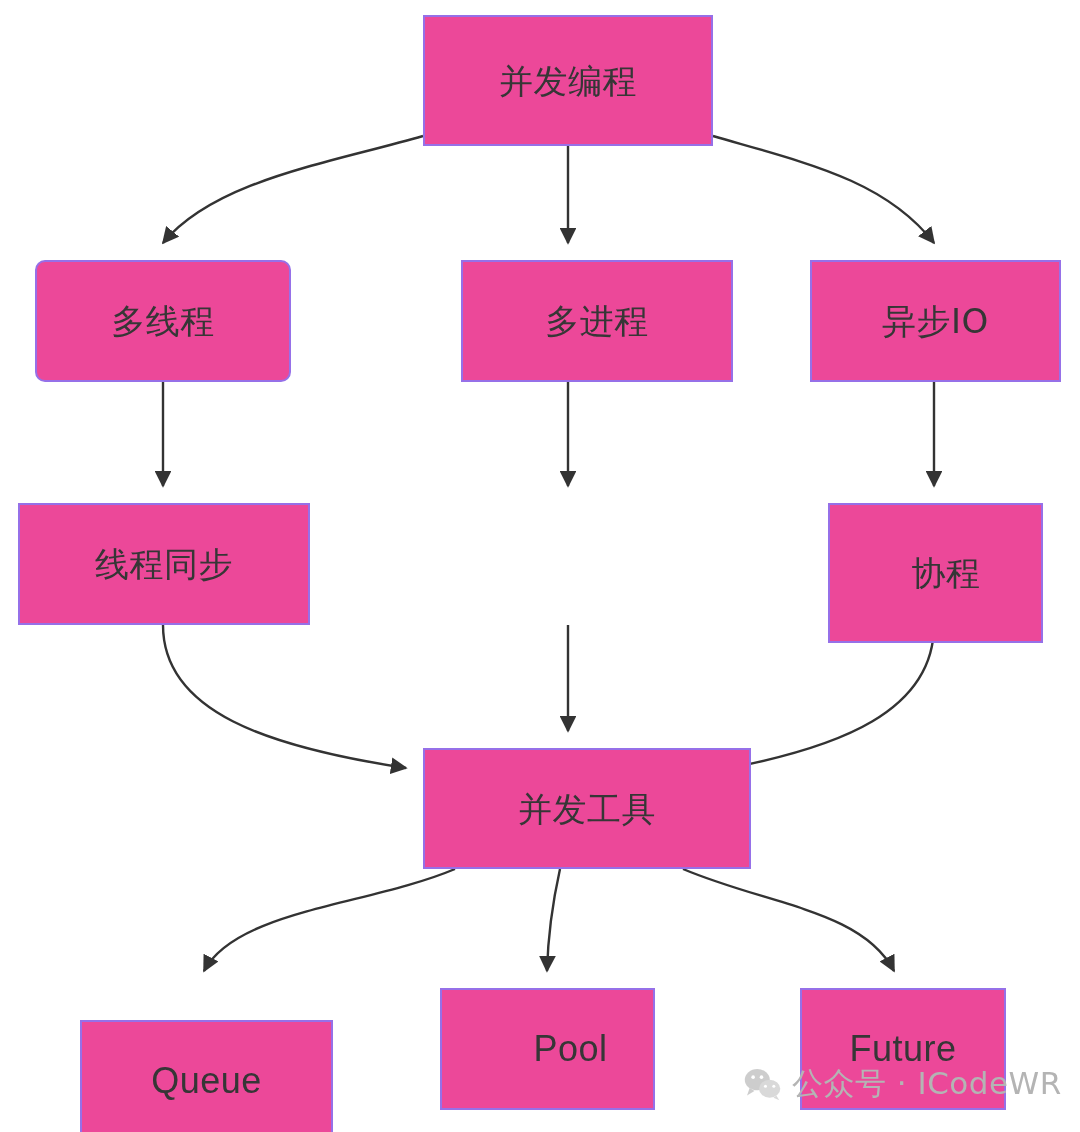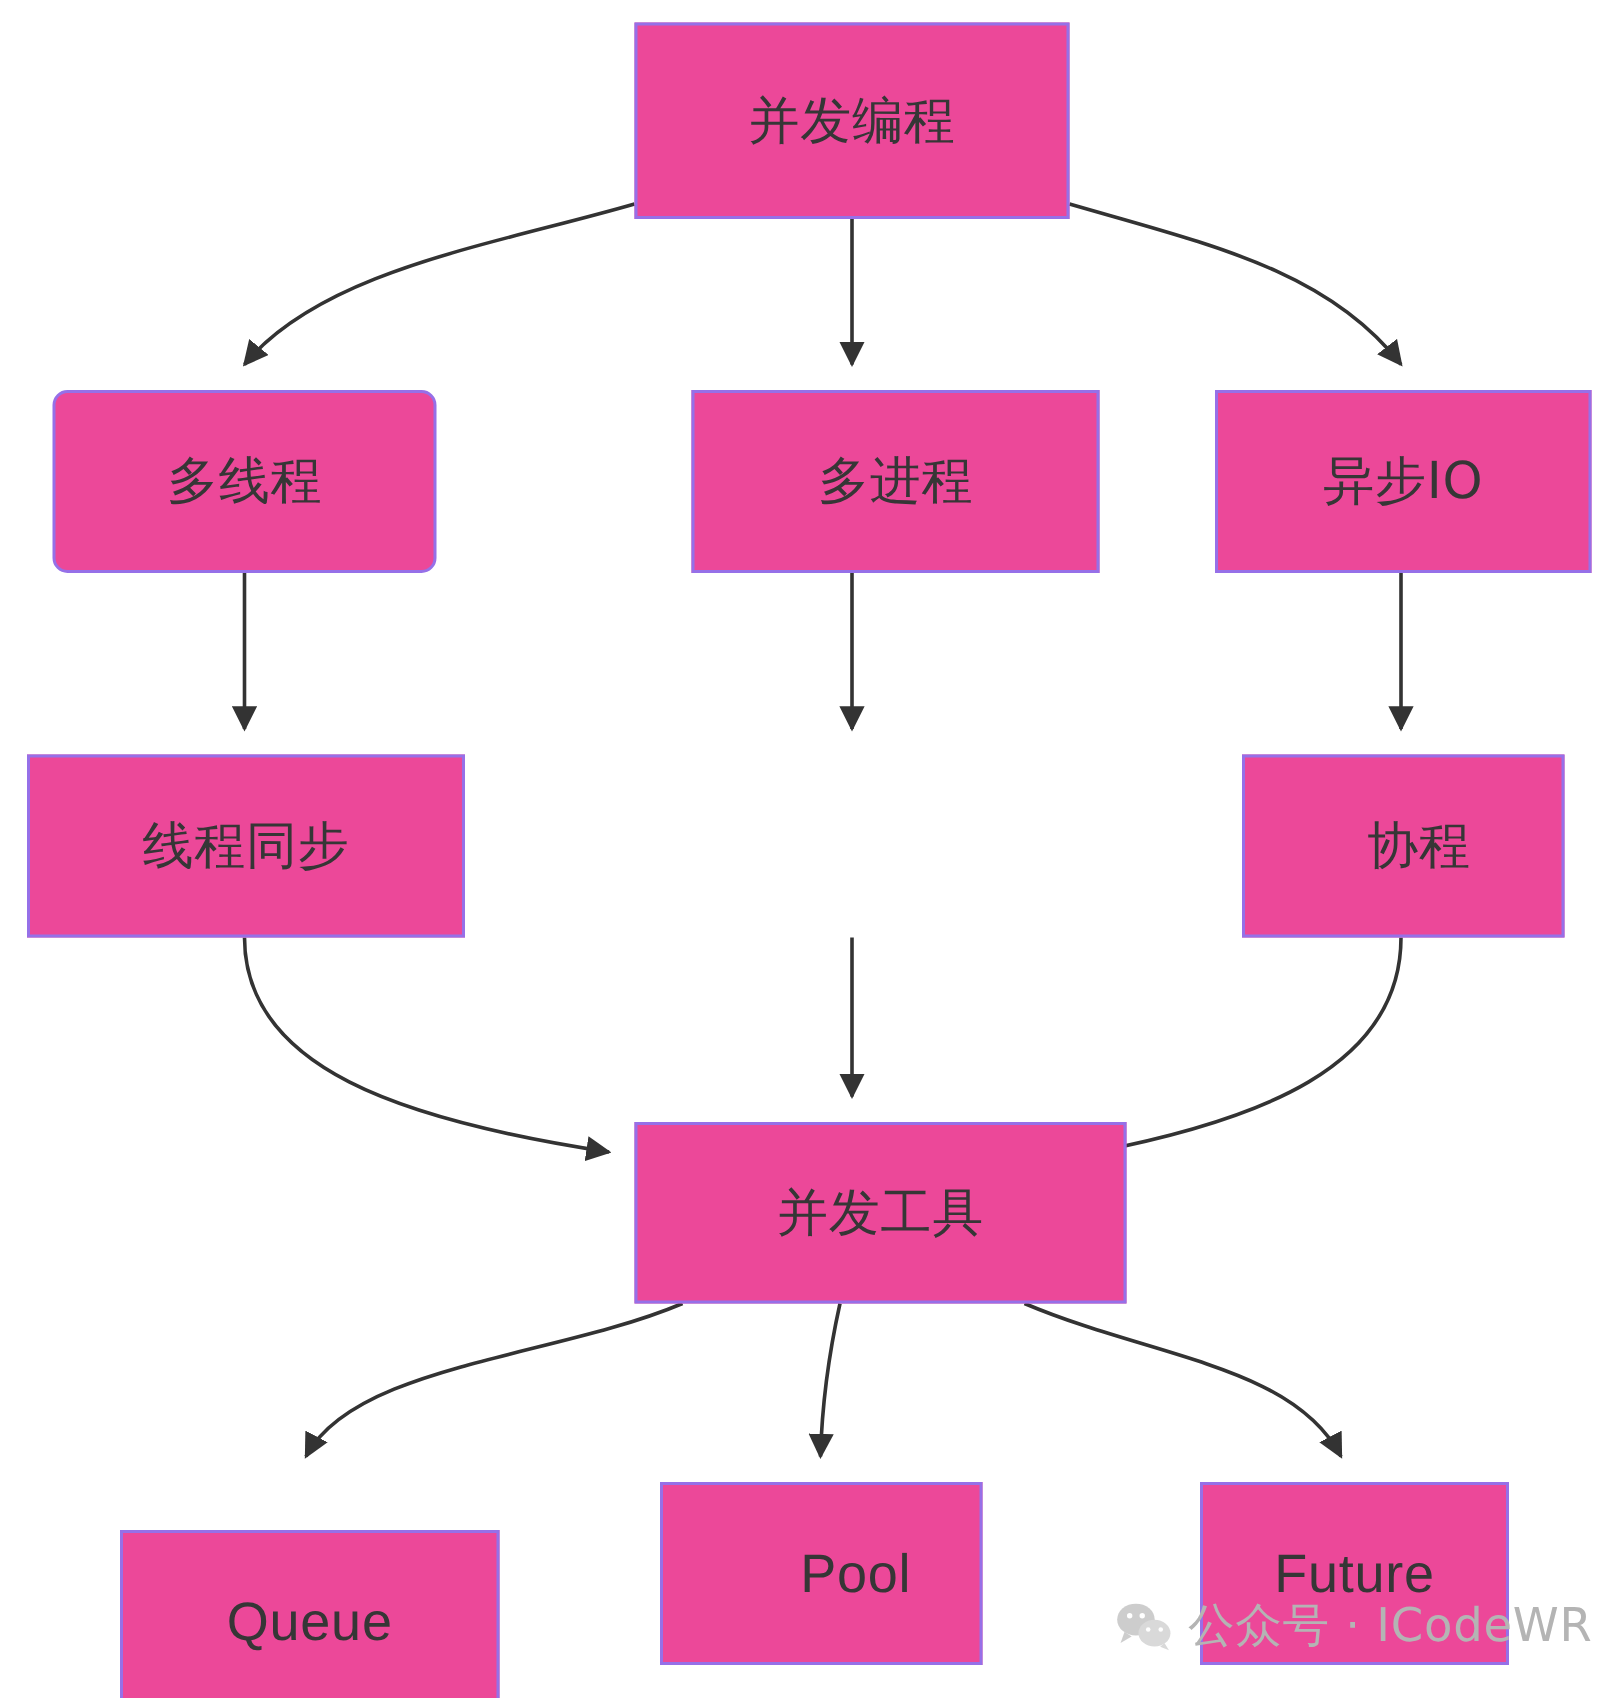--- a/index.html
+++ b/index.html
@@ -51,21 +51,21 @@
     font-size: 36px;
   }
 
   
   #node-root        { left: 423px; top: 15px;  width: 290px; height: 131px; }
   #node-thread      { left: 35px;  top: 260px; width: 256px; height: 122px; border-radius: 10px; }
   #node-process     { left: 418px; top: 260px; width: 272px; height: 122px; margin-left: 43px; }
   #node-asyncio     { left: 810px; top: 260px; width: 251px; height: 122px; }
   #node-threadsync  { left: 18px;  top: 503px; width: 292px; height: 122px; }
   #node-ipc         { left: 423px; top: 503px; width: 292px; height: 122px; }
-  #node-coroutine   { left: 828px; top: 503px; width: 215px; height: 122px; padding-left: 21px; }
+  #node-coroutine   { left: 828px; top: 503px; width: 215px; height: 140px; padding-left: 21px; }
   #node-tools       { left: 423px; top: 748px; width: 328px; height: 121px; }
   #node-queue       { left: 80px;  top: 988px; width: 253px; height: 122px; margin-top: 32px; }
   #node-pool        { left: 440px; top: 988px; width: 215px; height: 122px; padding-left: 46px; }
   #node-future      { left: 800px; top: 988px; width: 206px; height: 122px; }
 
   
   #watermark {
     position: absolute;
     left: 744px;
     top: 1063px;

